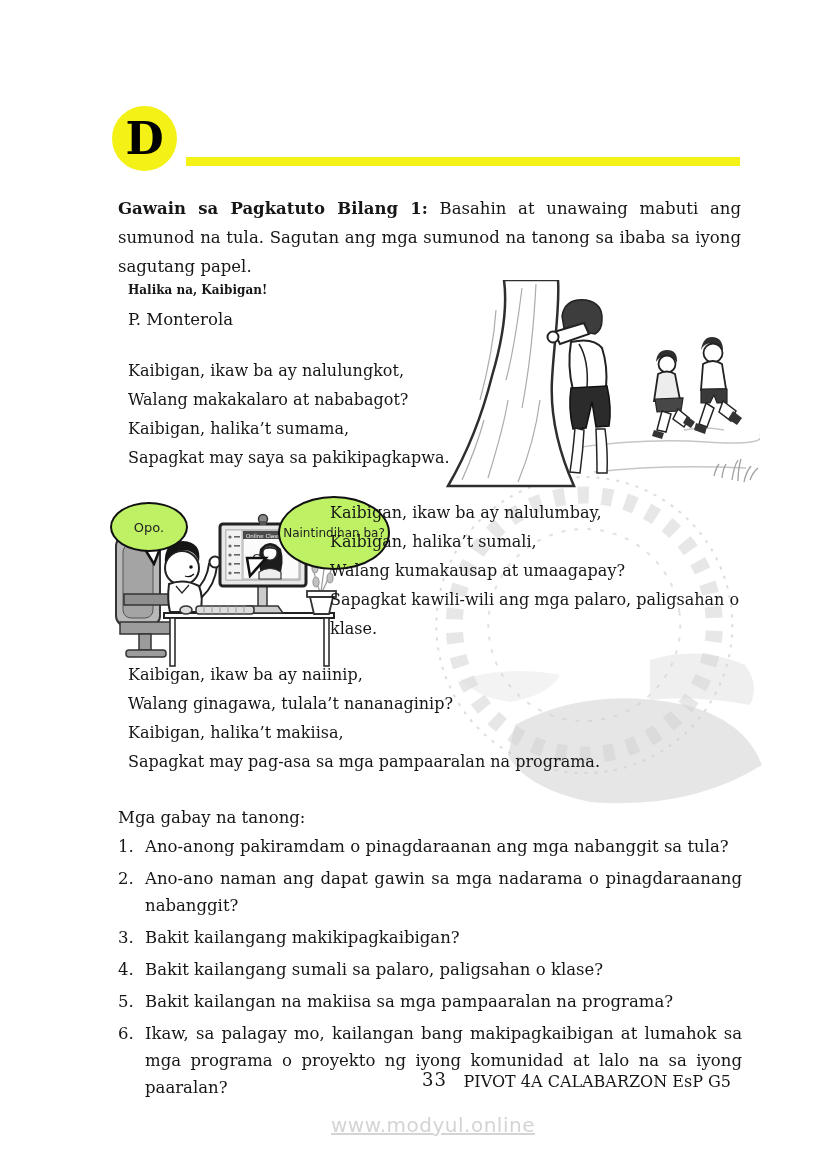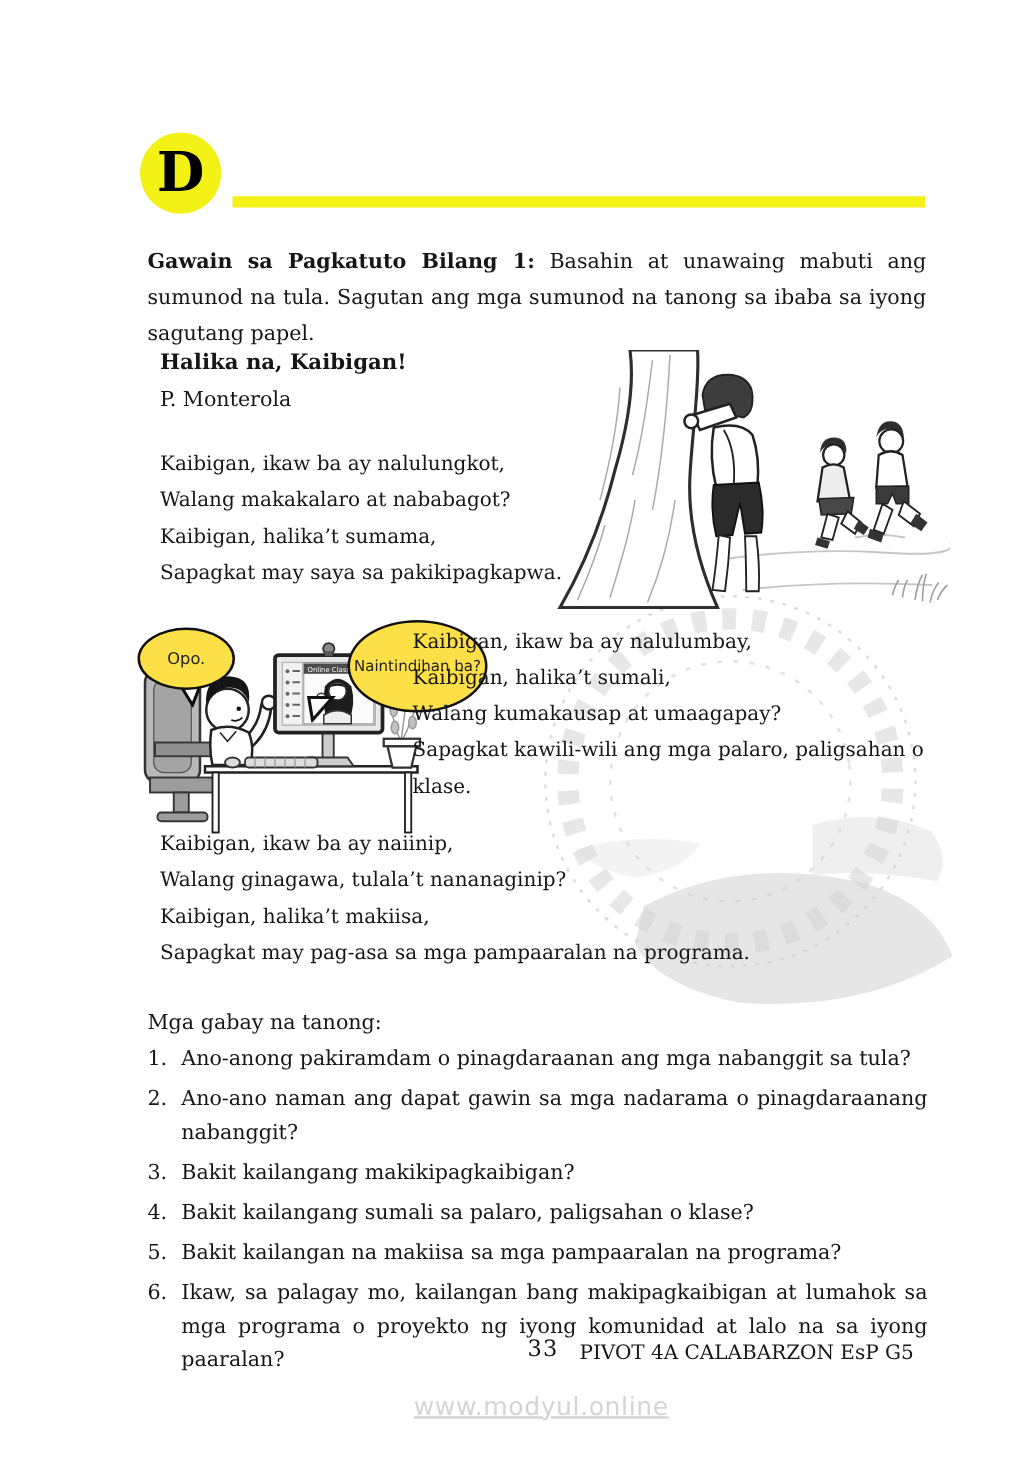--- a/index.html
+++ b/index.html
@@ -13,32 +13,32 @@
     left:112px;top:106px;width:65px;height:65px;border-radius:50%;
     background:#F3F115;display:flex;align-items:center;justify-content:center;
     font-weight:bold;font-size:44px;color:#000;
   }
   .yellow-rule{left:186px;top:157px;width:554px;height:9px;background:#F3F115;}
   
   .intro{left:118px;top:177px;width:623px;font-size:16.5px;line-height:29px;text-align:justify;}
   .intro b{font-weight:bold;}
   
   .poem-head{left:128px;top:276px;}
-  .poem-title{font-weight:bold;font-size:17px;line-height:29px;}
+  .poem-title{font-weight:bold;font-size:12px;line-height:29px;}
   .poem-author{font-size:16.5px;line-height:29px;}
   .stanza{font-size:16px;line-height:29px;}
   .stanza-1{left:128px;top:356px;width:360px;}
   .stanza-2{left:330px;top:498px;width:418px;}
   .stanza-3{left:128px;top:660px;width:604px;}
   
   .tree-illo{left:444px;top:280px;width:316px;height:208px;}
   .computer-illo{left:108px;top:494px;width:232px;height:174px;}
   .computer-illo svg.scene{position:absolute;left:0;top:0;}
   .bubble{
-    position:absolute;z-index:3;background:#fde047;border:2.5px solid #111;border-radius:50%;
+    position:absolute;z-index:3;background:#bef264;border:2.5px solid #111;border-radius:50%;
     display:flex;align-items:center;justify-content:center;text-align:right;
     font-family:"DejaVu Sans","Liberation Sans",sans-serif;color:#222;
   }
   .bubble-opo{left:2px;top:8px;width:74px;height:46px;font-size:13px;}
   .bubble-naintindihan{left:126px;top:2px;width:104px;height:66px;font-size:12px;line-height:1.2;padding:2px;margin-left:44px;}
   .tail{position:absolute;z-index:2;}
   .tail-opo{left:32px;top:50px;}
   .tail-naintindihan{left:136px;top:62px;}
   
   .stamp{left:400px;top:470px;z-index:0;}

